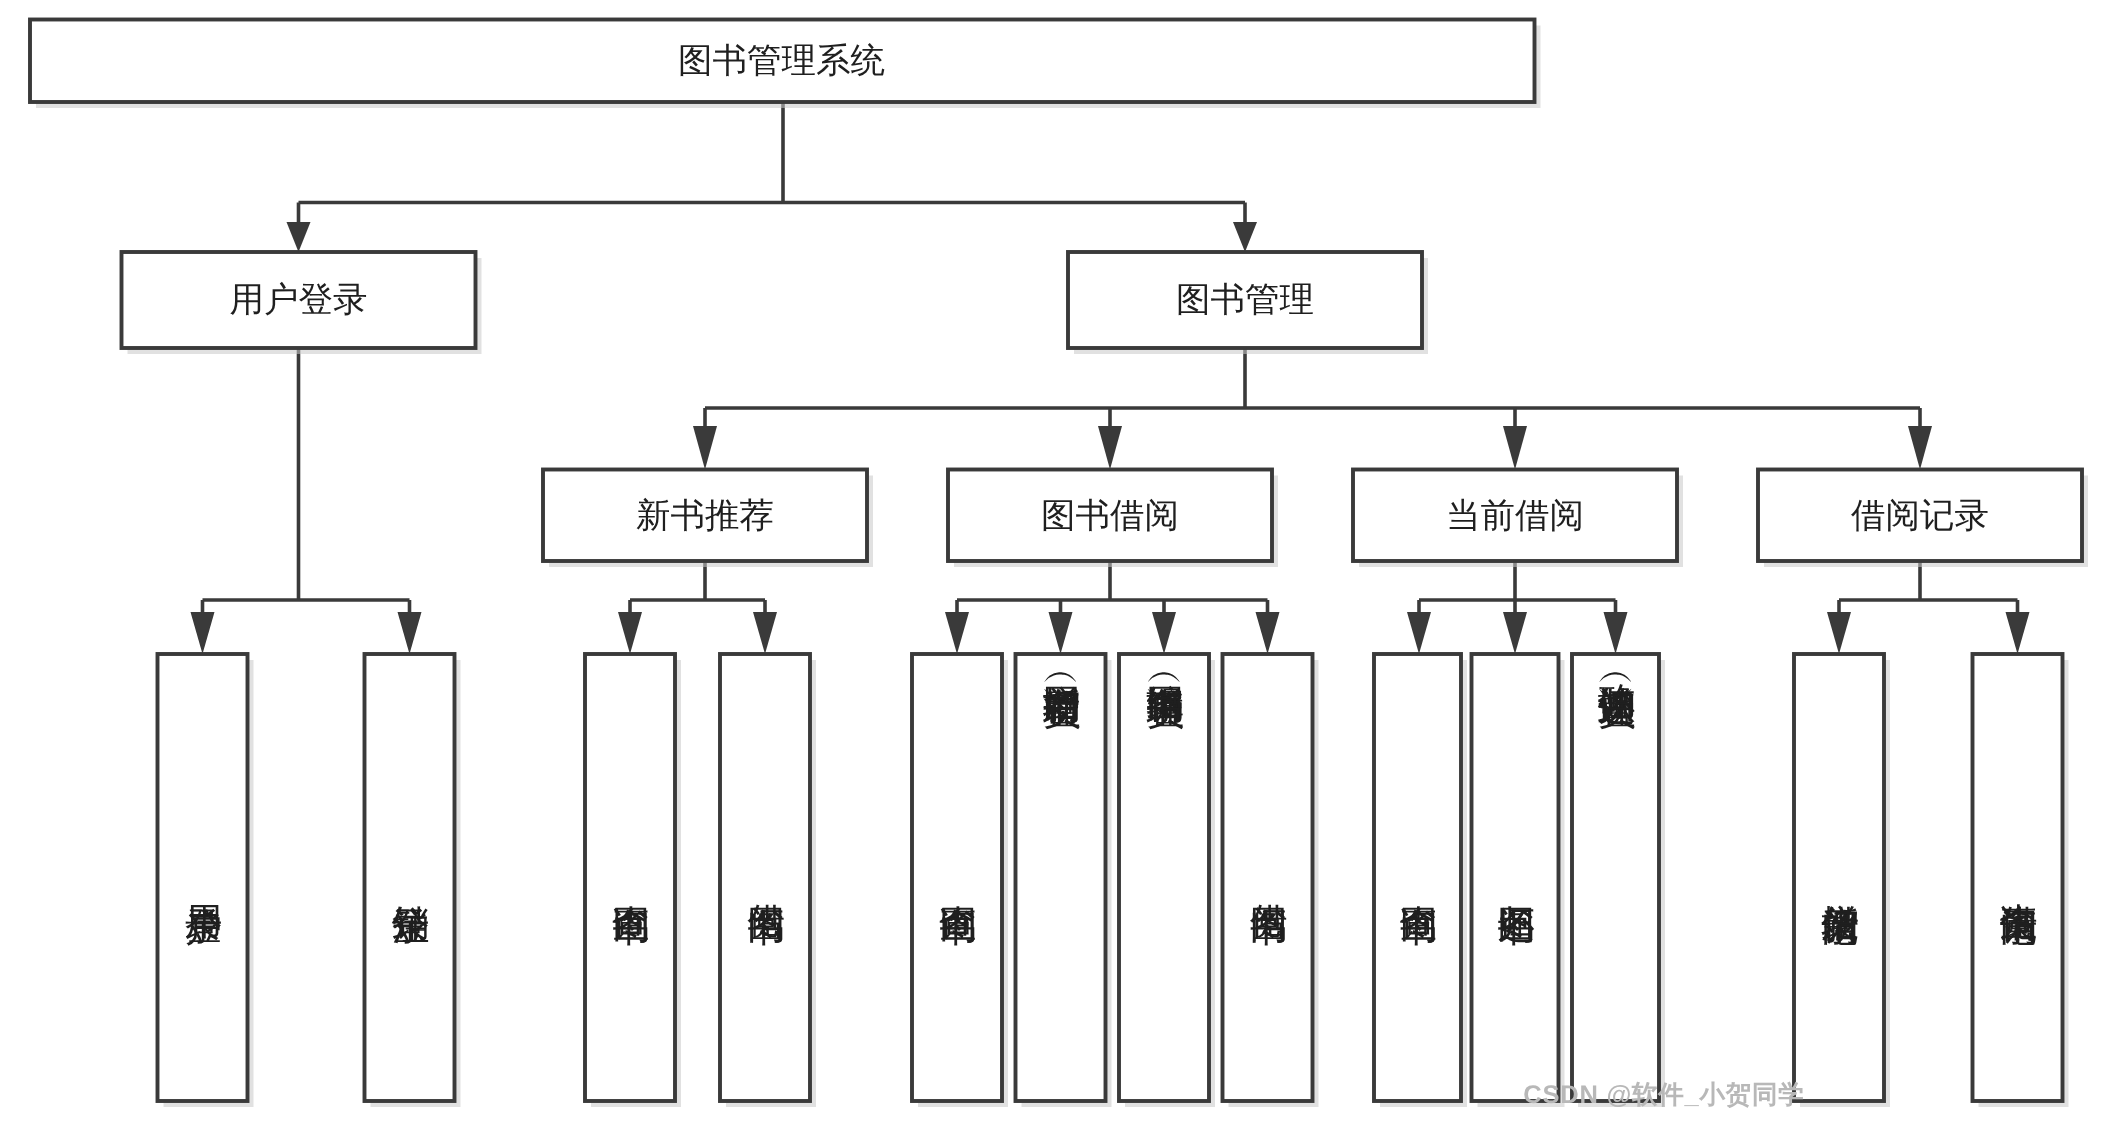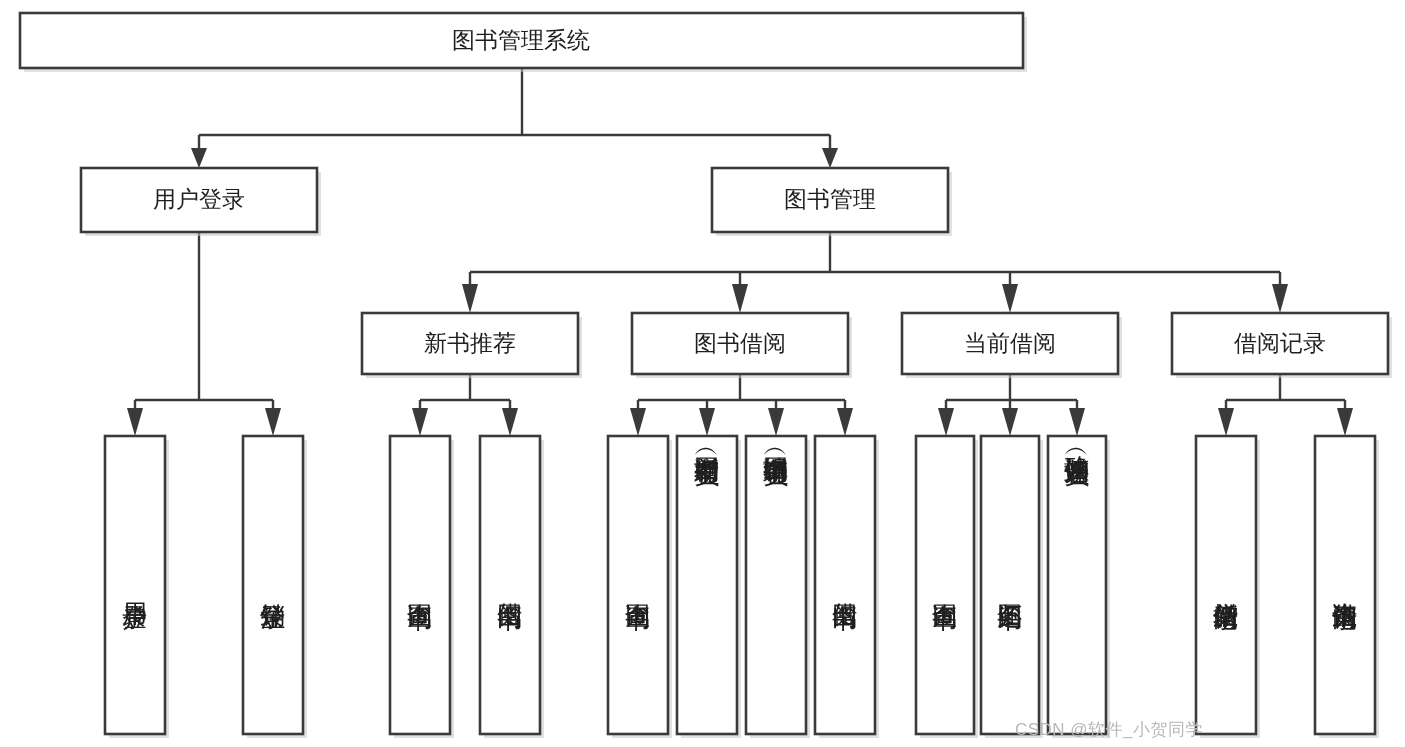--- a/index.html
+++ b/index.html
@@ -69,20 +69,21 @@
   }
   .watermark {
     position: absolute;
     right: 14px;
     bottom: 6px;
     font-family: "Liberation Sans", "DejaVu Sans", sans-serif;
     font-size: 17px;
     color: #b8b8b8;
     letter-spacing: 0.5px;
     white-space: nowrap;
+    font-weight: bold;
   }
 </style>
 </head>
 <body>
 
 <div id="diagram-root">
 
   <svg class="diagram" viewBox="0 0 1405 747" xmlns="http://www.w3.org/2000/svg">
 
     <g>

